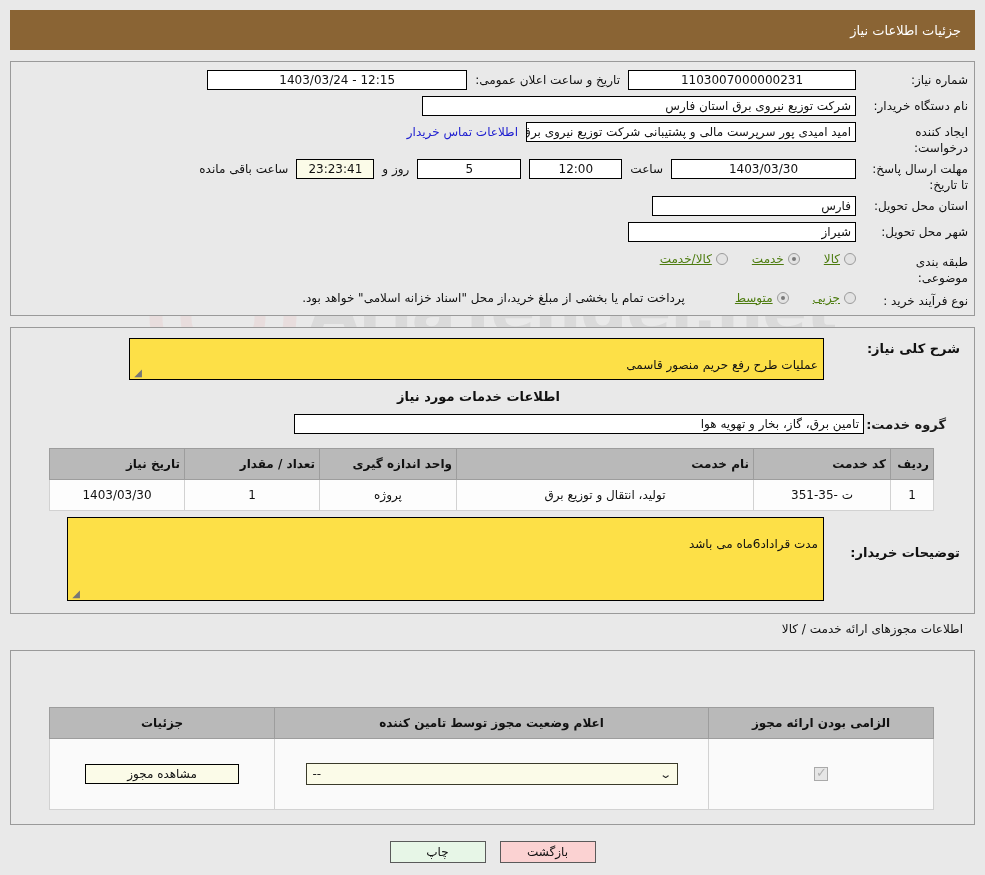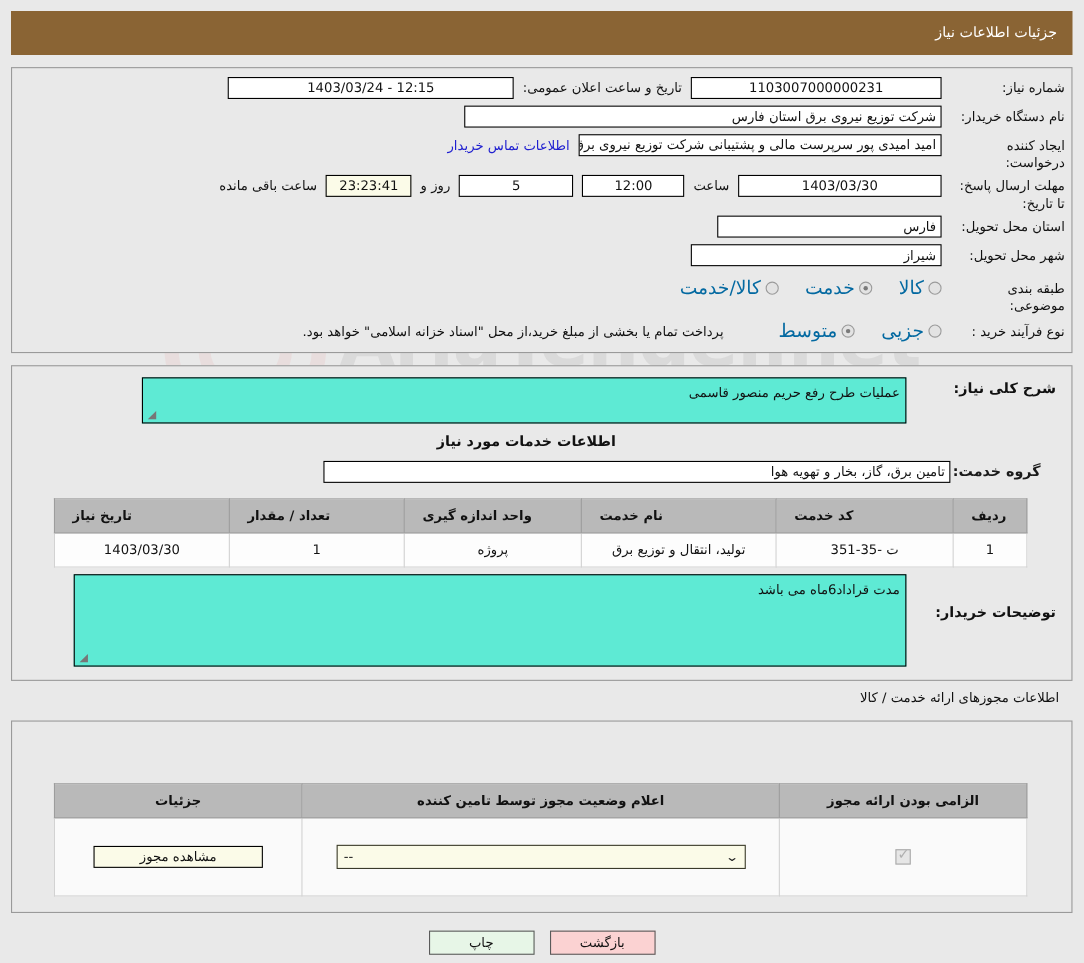--- a/index.html
+++ b/index.html
@@ -175,21 +175,21 @@
     flex: 0 0 12px;
   }
   .radio.on::after {
     content: "";
     position: absolute;
     left: 3px; top: 3px;
     width: 4px; height: 4px;
     border-radius: 50%;
     background: #7a7a7a;
   }
-  .radio-label { font-size: 17px; color:#0369a1; }
+  .radio-label { font-size: 12px; color:#4d7c0f;text-decoration:underline; }
   .note-text { font-size: 12px; color:#111; margin-right: 26px; white-space: nowrap; }
 
   
   .sec2 { padding: 10px 0 12px 0; }
   .blk-row {
     display: flex;
     align-items: flex-start;
     padding: 0 0 0 0;
   }
   .blk-label {
@@ -197,26 +197,26 @@
     flex: 0 0 150px;
     text-align: right;
     padding: 3px 14px 0 6px;
     box-sizing: border-box;
     font-size: 13px;
     font-weight: bold;
     color: #111;
   }
   .area {
     border: 1px solid #000;
-    background: #5eead4;
-    box-sizing: border-box;
-    position: relative;
-    font-size: 12px;
-    color: #111;
-    padding: 6px 5px;
+    background: #fde047;
+    box-sizing: border-box;
+    position: relative;
+    font-size: 12px;
+    color: #111;
+    padding: 19px 5px;
     text-align: right;
     overflow: hidden;
   }
   .area .grip {
     position: absolute;
     left: 2px; bottom: 1px;
     width: 10px; height: 10px;
     color: #777;
     font-size: 10px;
     line-height: 10px;
@@ -256,22 +256,22 @@
     font-size: 12px;
     background: #fff;
     border: 1px solid #b4b4b4;
   }
   table.grid th {
     background: #b9b9b9;
     border: 1px solid #9d9d9d;
     color: #111;
     font-weight: bold;
     height: 26px;
-    padding: 2px 16px;
-    text-align: left;
+    padding: 2px 4px;
+    text-align: right;
     font-size: 12px;
   }
   table.grid td {
     border: 1px solid #d2d2d2;
     height: 26px;
     padding: 2px 6px;
     text-align: center;
     background: #fdfdfd;
     color: #111;
     font-size: 12px;

